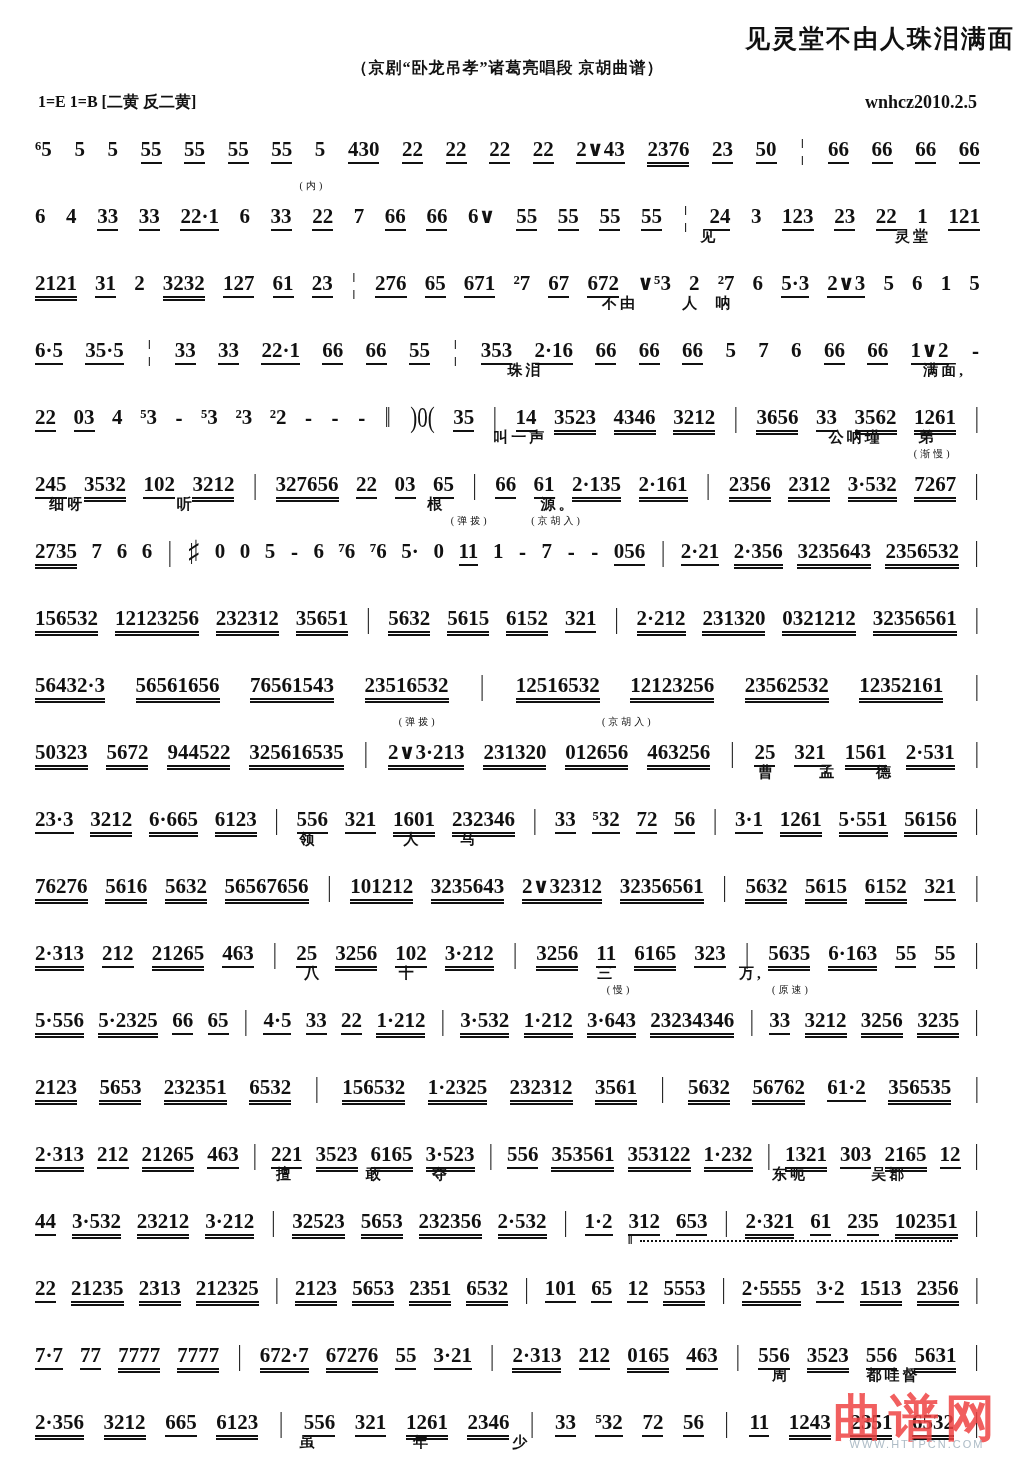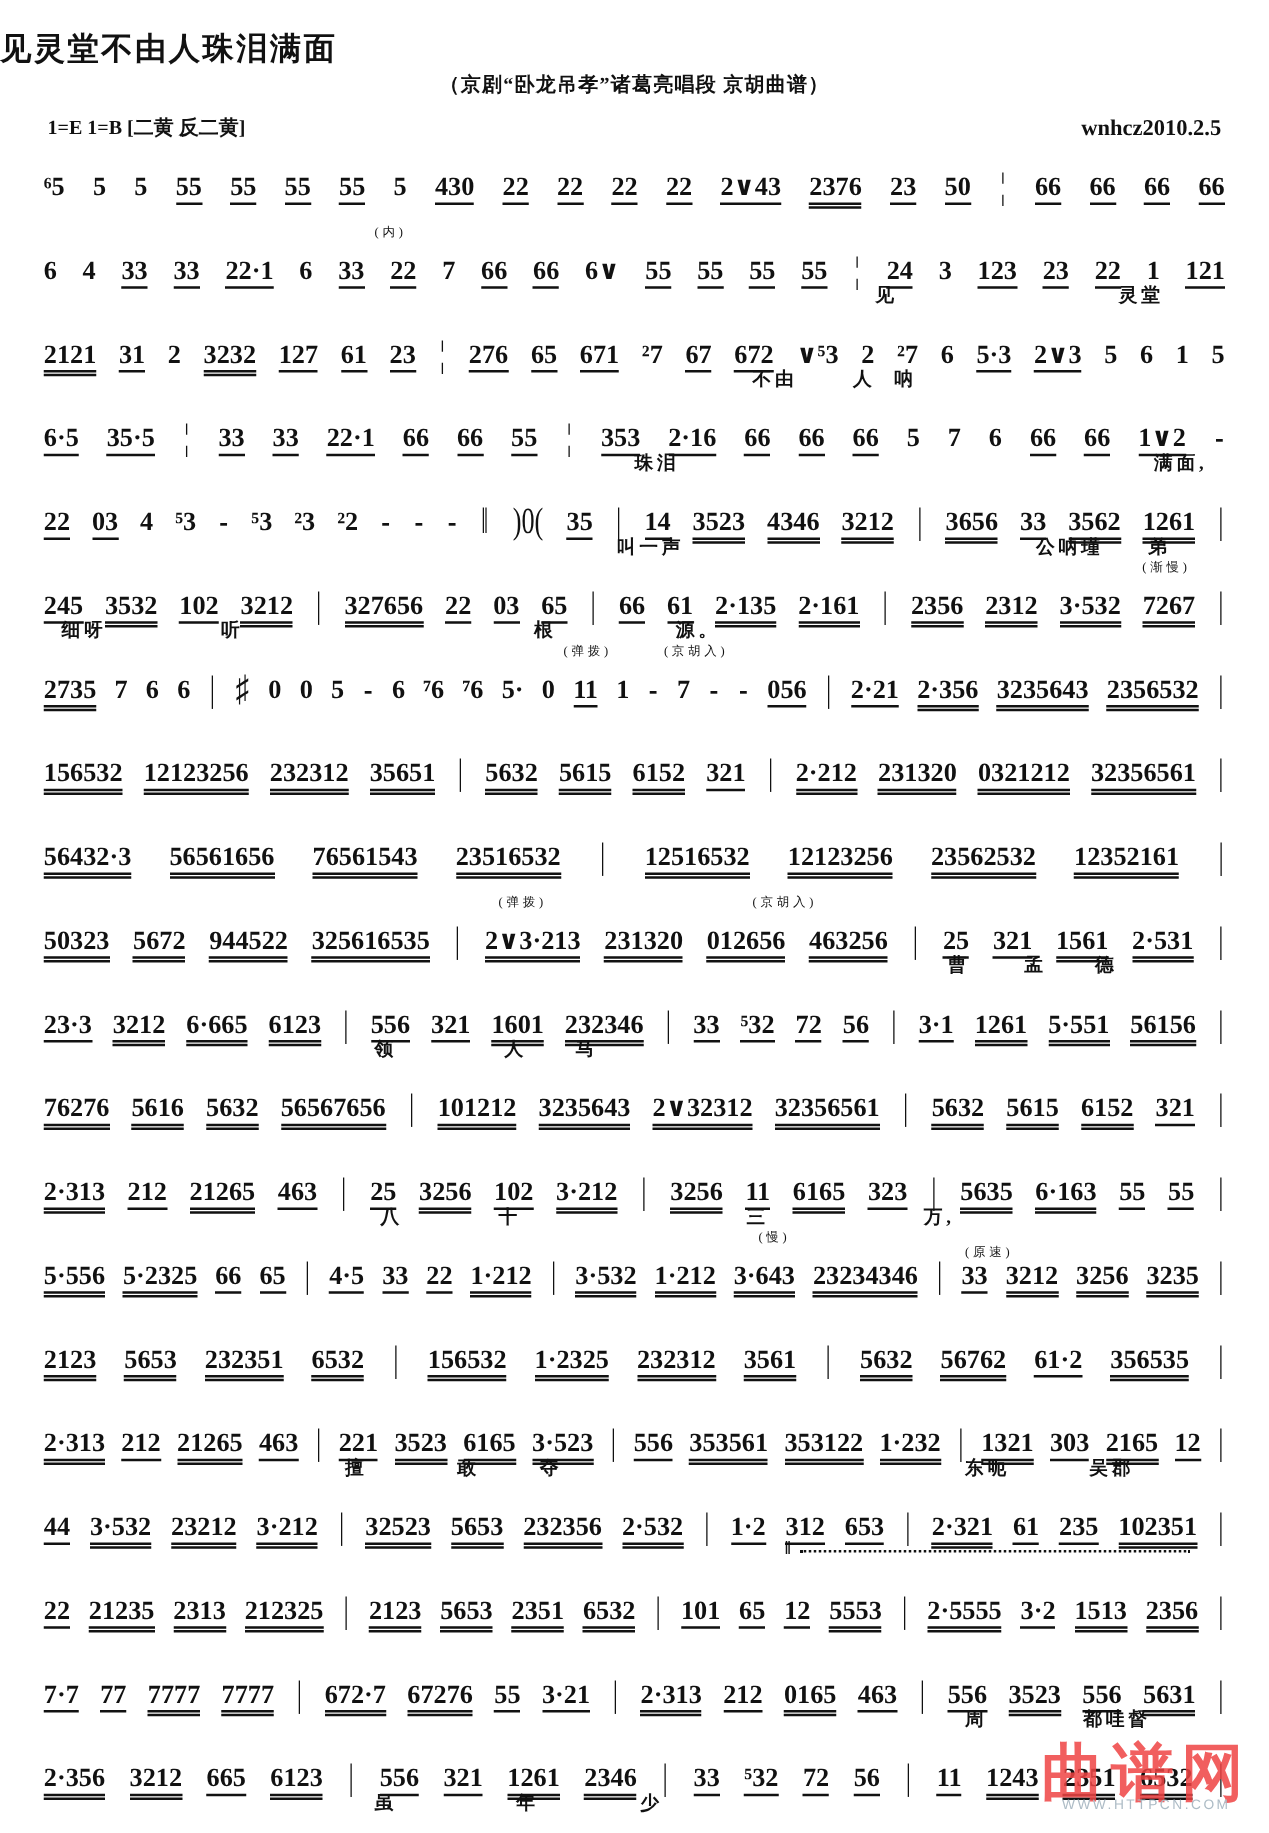--- a/index.html
+++ b/index.html
@@ -1,18 +1,18 @@
 <!DOCTYPE html>
 <html><head>
 <meta charset="utf-8">
 <style>
   html,body{margin:0;padding:0;background:#fff;}
   .page{position:relative;width:1015px;height:1466px;background:#fff;overflow:hidden;
         font-family:"Liberation Serif","DejaVu Serif",serif;color:#111;}
-  .title{position:absolute;top:22px;left:0;width:100%;text-align:left;
+  .title{position:absolute;top:22px;left:0;width:100%;text-align:right;
          font-size:25px;font-weight:700;letter-spacing:2px;}
   .subtitle{position:absolute;top:58px;left:0;width:100%;text-align:center;
          font-size:16px;font-weight:700;letter-spacing:1px;}
   .keysig{position:absolute;top:92px;left:38px;font-size:16px;font-weight:700;}
   .credit{position:absolute;top:92px;right:38px;font-size:18px;font-weight:700;
          font-family:"Liberation Serif",serif;}
   .score{position:absolute;top:118px;left:35px;right:35px;}
   .line{position:relative;height:67px;}
   .notes{position:absolute;top:20px;left:0;right:0;display:flex;
          justify-content:space-between;align-items:baseline;
@@ -420,21 +420,21 @@
         <div class="lyrics">
           <span class="ly" style="left: 28.5%;">八</span>
           <span class="ly" style="left: 38.5%;">十</span>
           <span class="ly" style="left: 59.5%;">三</span>
           <span class="ly" style="left: 74.5%;">万,</span>
         </div>
       </div>
       <div class="line">
         <div class="marks">
           <span class="mk" style="left: 60.5%;">(慢)</span>
-          <span class="mk" style="left: 78%; margin-top: 12px;">(原速)</span>
+          <span class="mk" style="left: 78%;">(原速)</span>
         </div>
         <div class="notes">
           <span class="tk u2">5·556</span>
           <span class="tk u2">5·2325</span>
           <span class="tk u1">66</span>
           <span class="tk u1">65</span>
           <span class="tk bar">|</span>
           <span class="tk u1">4·5</span>
           <span class="tk u1">33</span>
           <span class="tk u1">22</span>

